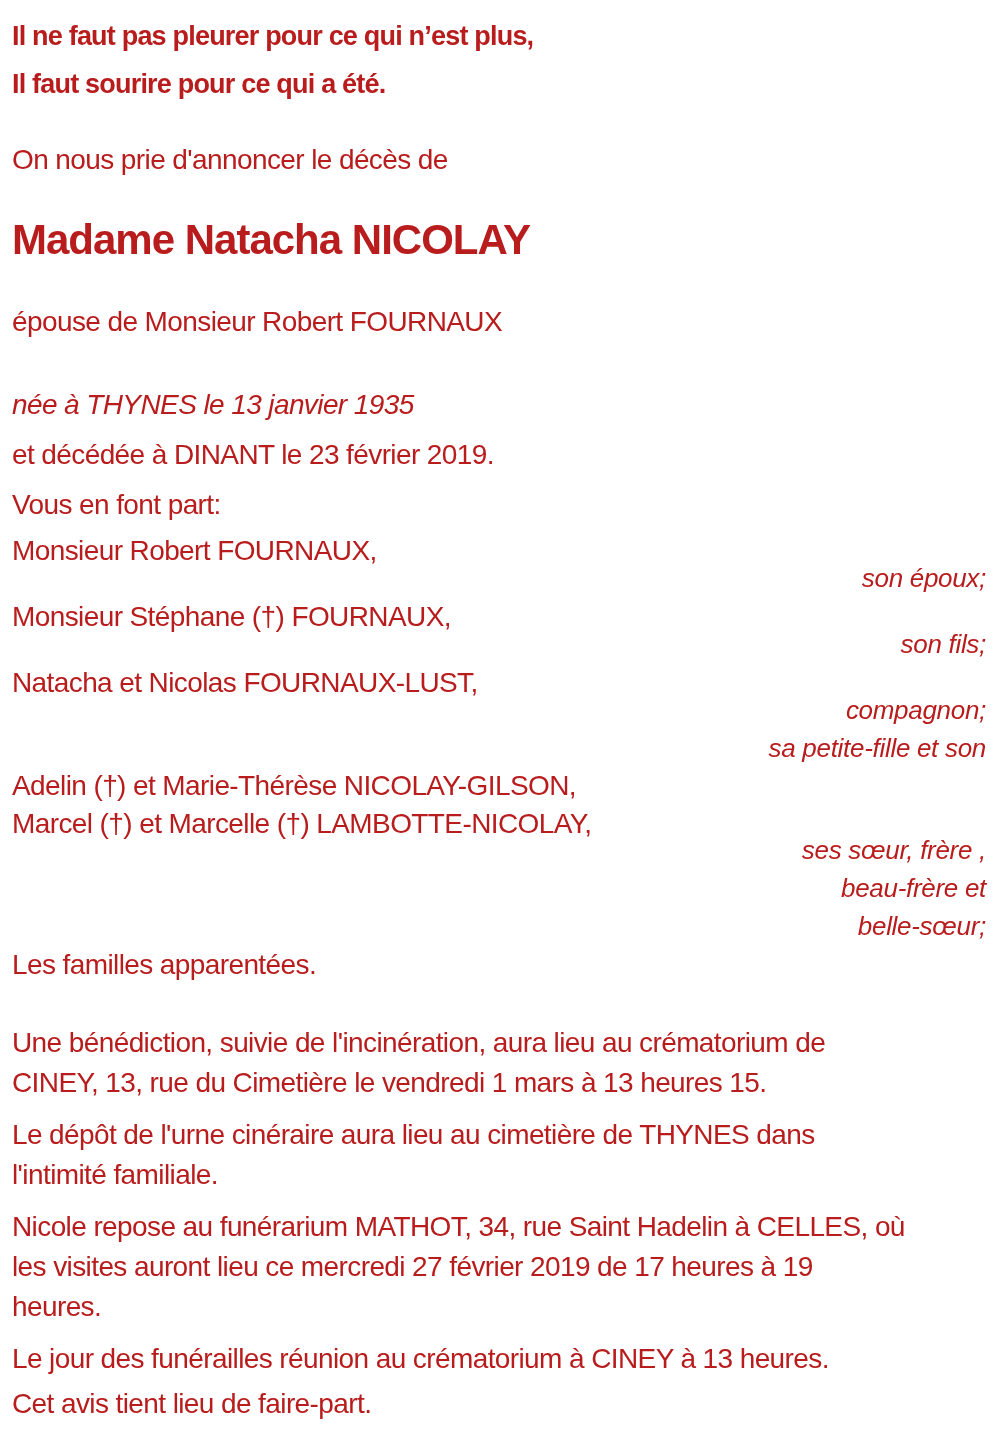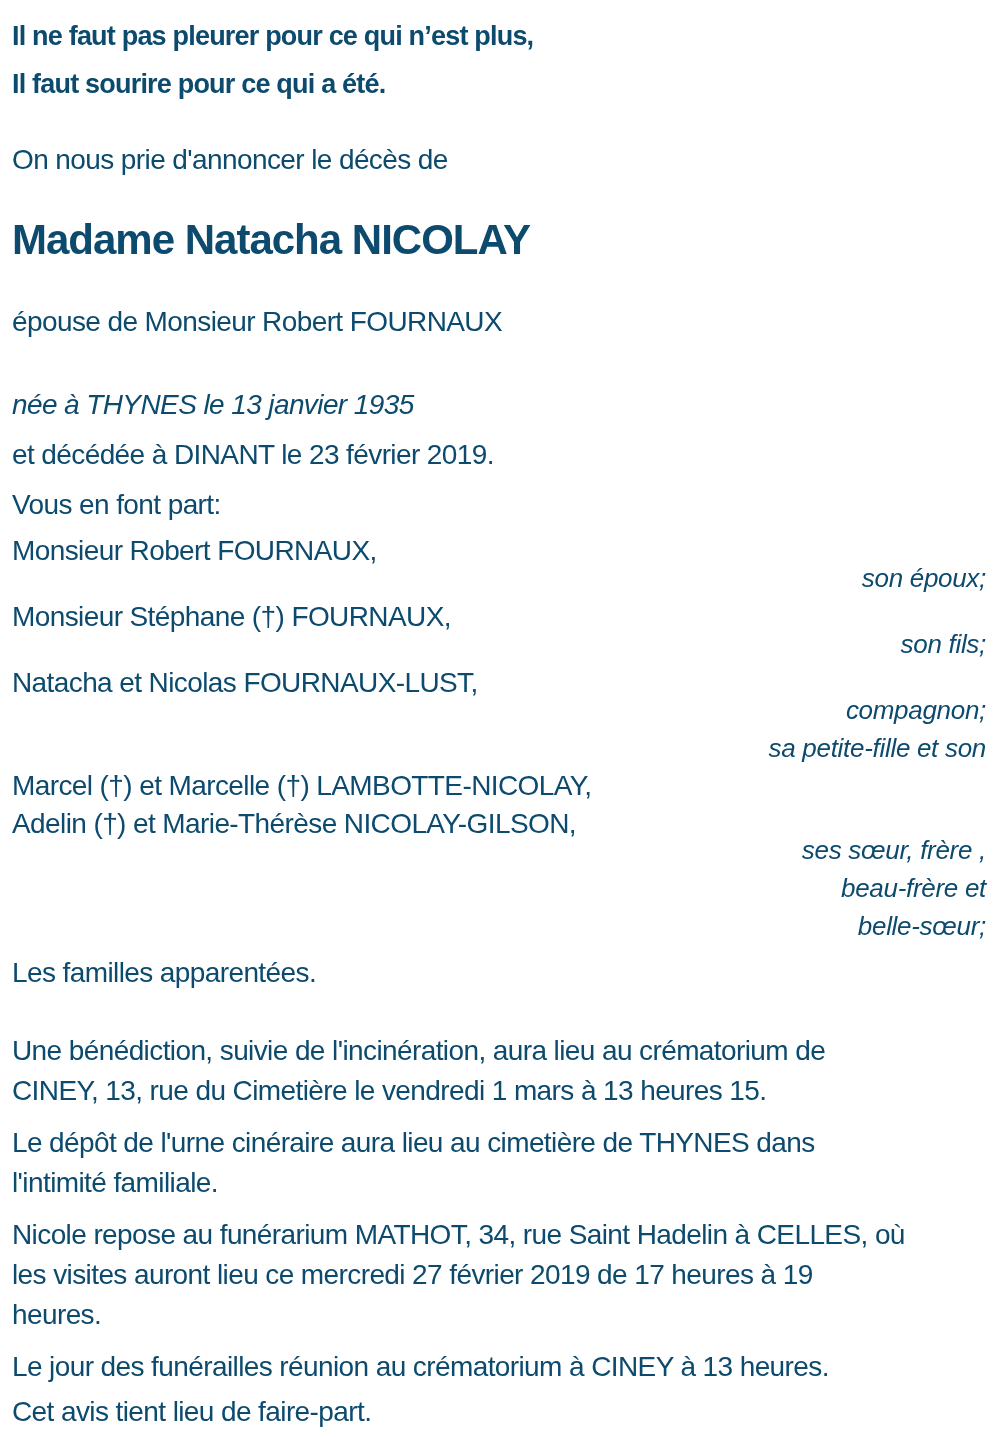--- a/index.html
+++ b/index.html
@@ -7,21 +7,21 @@
     padding: 0;
     background: #ffffff;
   }
   .page {
     position: relative;
     width: 1000px;
     height: 1437px;
     box-sizing: border-box;
     padding: 12px 14px 0 12px;
     background: #ffffff;
-    color: #0c4a6e;
+    color: #b91c1c;
     font-family: "Liberation Sans", sans-serif;
     overflow: hidden;
   }
   .epigraph-line {
     font-size: 27px;
     font-weight: 700;
     line-height: 48px;
     letter-spacing: -0.8px;
     white-space: nowrap;
   }
@@ -80,21 +80,21 @@
     text-align: right;
   }
   .m-rel div {
     font-size: 26px;
     font-style: italic;
     line-height: 38px;
     letter-spacing: -0.3px;
     white-space: nowrap;
   }
   .families {
-    margin-top: 8px;
+    margin-top: 0px;
     font-size: 28px;
     line-height: 40px;
     letter-spacing: -0.6px;
     white-space: nowrap;
   }
   .para {
     margin-top: 12px;
     font-size: 28px;
     line-height: 40px;
     letter-spacing: -0.6px;
@@ -148,22 +148,22 @@
 
     <div>
       <div class="m-name">Natacha et Nicolas FOURNAUX-LUST,</div>
       <div class="m-rel">
         <div>compagnon;</div>
         <div>sa petite-fille et son</div>
       </div>
     </div>
 
     <div>
+      <div class="m-name tight">Adelin (†) et Marie-Thérèse NICOLAY-GILSON,</div>
       <div class="m-name tight">Marcel (†) et Marcelle (†) LAMBOTTE-NICOLAY,</div>
-      <div class="m-name tight">Adelin (†) et Marie-Thérèse NICOLAY-GILSON,</div>
       <div class="m-rel">
         <div>ses sœur, frère ,</div>
         <div>beau-frère et</div>
         <div>belle-sœur;</div>
       </div>
     </div>
 
   </div>
 
   <div class="families">Les familles apparentées.</div>

